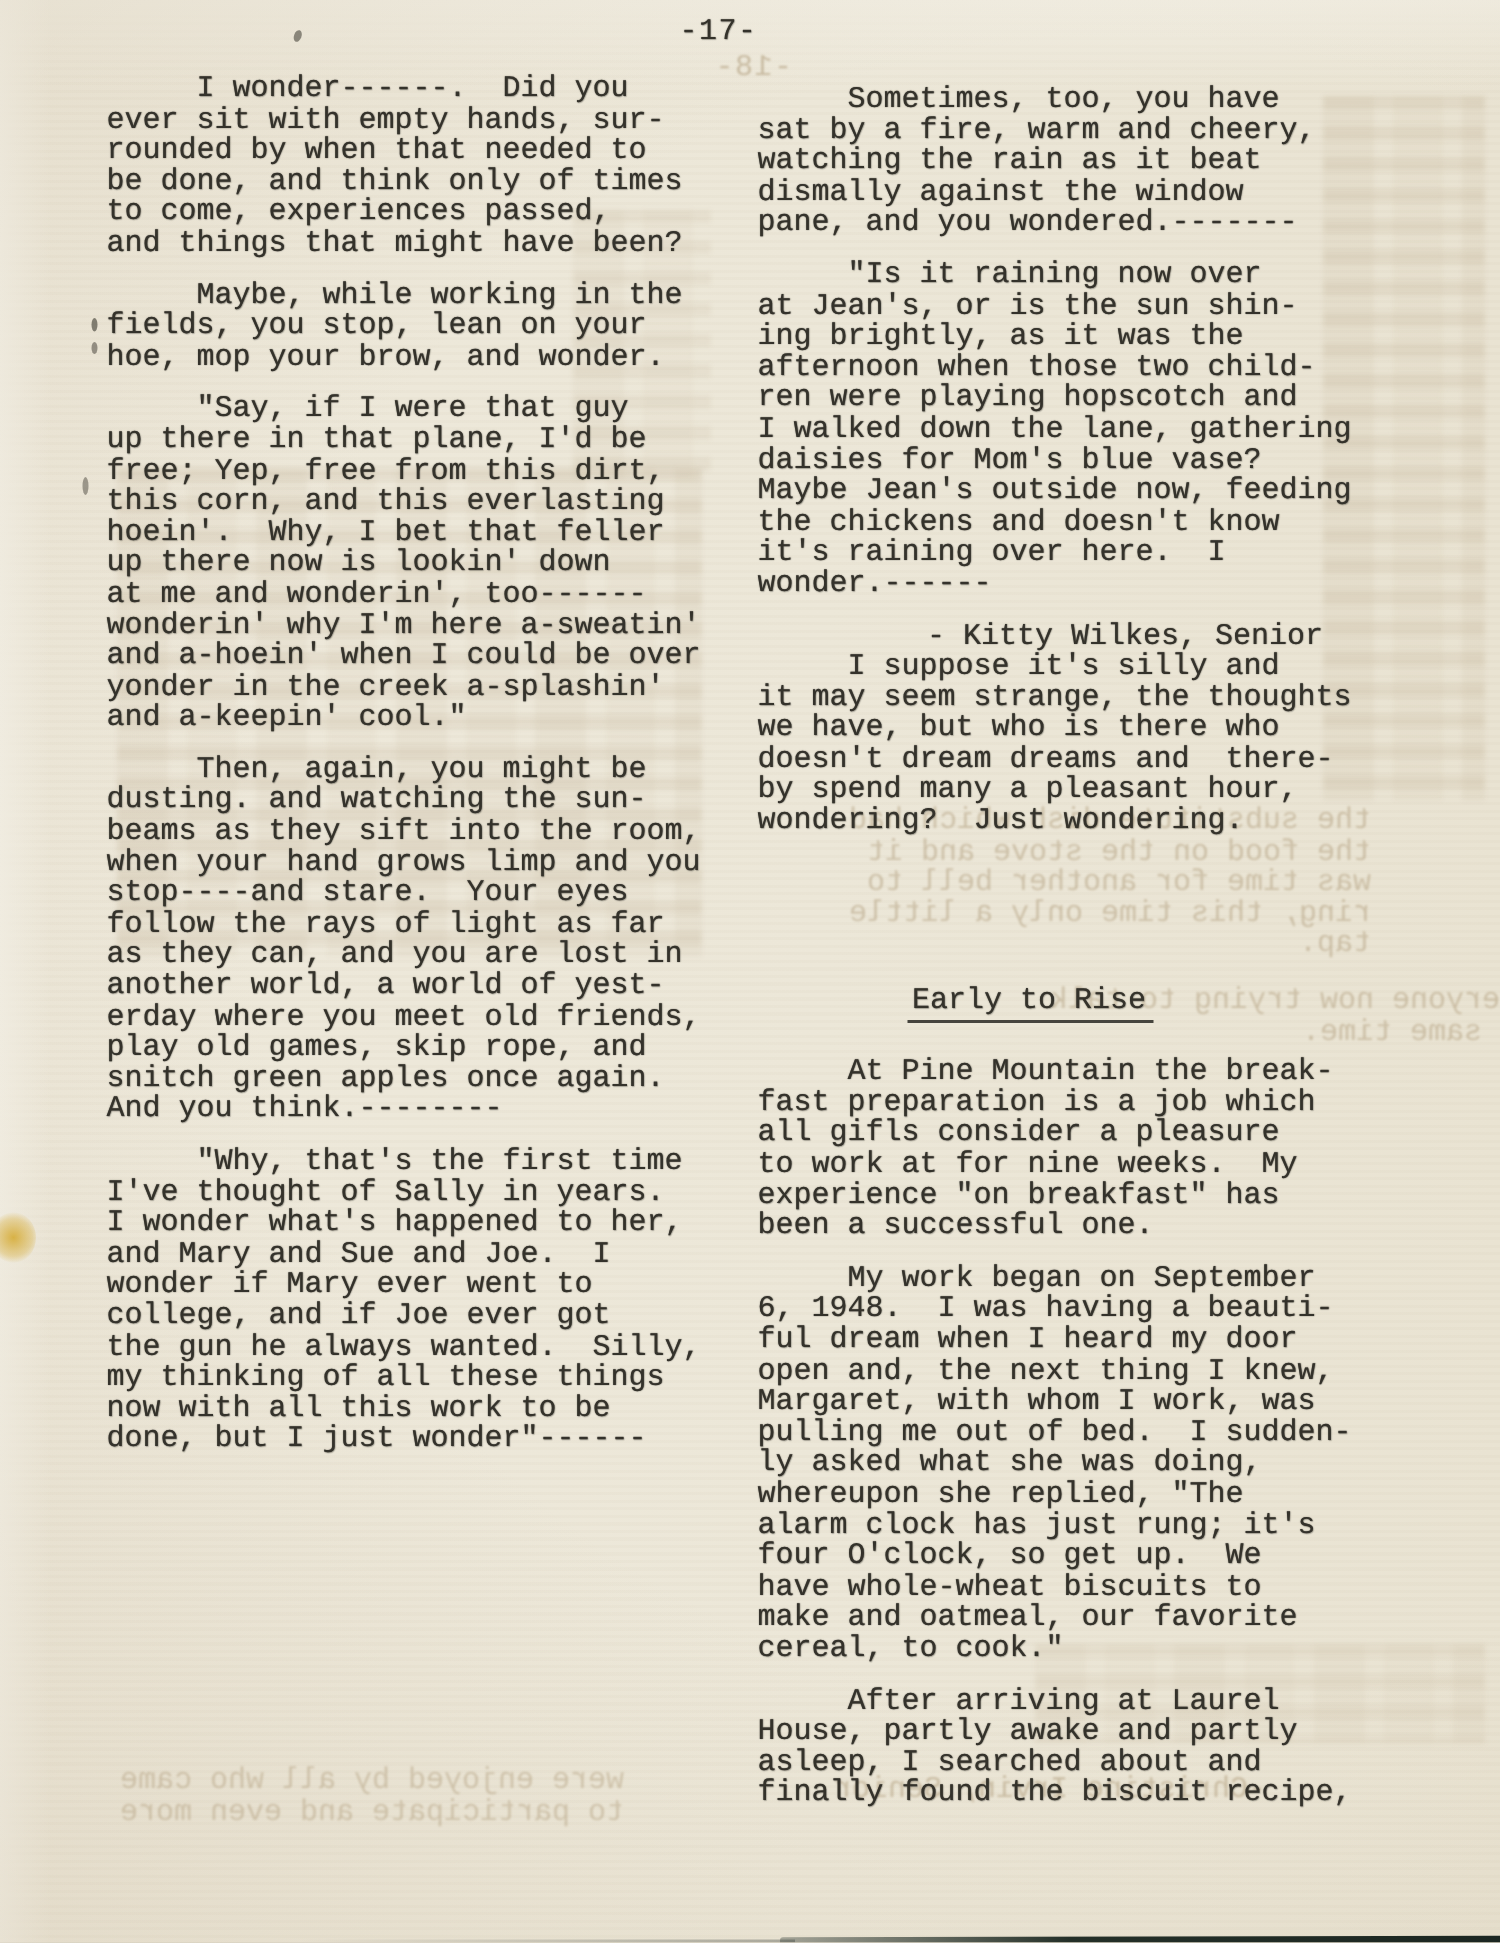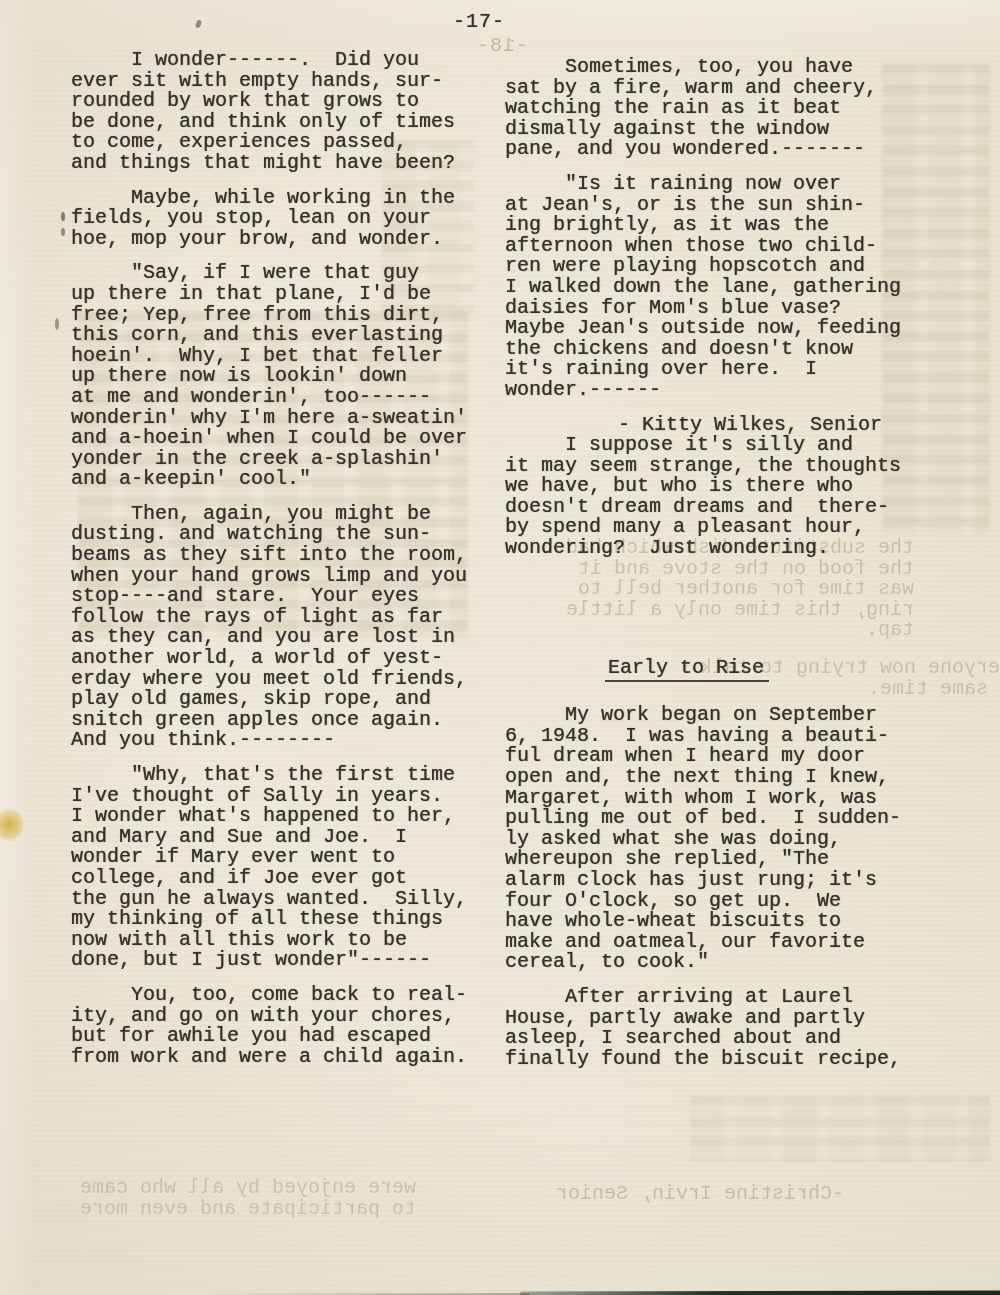--- a/index.html
+++ b/index.html
@@ -90,21 +90,21 @@
 at the same time.</div>
   <div class="ghost gf2">were enjoyed by all who came
 to participate and even more</div>
   <div class="ghost gf3">-Christine Irvin, Senior</div>
 
   <div class="pageno">-17-</div>
 
   <div class="col col-left">
     <p class="t">     I wonder------.  Did you
 ever sit with empty hands, sur-
-rounded by work that grows to
+rounded by when that needed to
 be done, and think only of times
 to come, experiences passed,
 and things that might have been?</p>
     <p class="t">     Maybe, while working in the
 fields, you stop, lean on your
 hoe, mop your brow, and wonder.</p>
     <p class="t">     "Say, if I were that guy
 up there in that plane, I'd be
 free; Yep, free from this dirt,
 this corn, and this everlasting
@@ -130,24 +130,20 @@
     <p class="t">     "Why, that's the first time
 I've thought of Sally in years.
 I wonder what's happened to her,
 and Mary and Sue and Joe.  I
 wonder if Mary ever went to
 college, and if Joe ever got
 the gun he always wanted.  Silly,
 my thinking of all these things
 now with all this work to be
 done, but I just wonder"------</p>
-    <p class="t">     You, too, come back to real-
-ity, and go on with your chores,
-but for awhile you had escaped
-from work and were a child again.</p>
   </div>
 
   <div class="col col-right">
     <p class="t">     Sometimes, too, you have
 sat by a fire, warm and cheery,
 watching the rain as it beat
 dismally against the window
 pane, and you wondered.-------</p>
     <p class="t">     "Is it raining now over
 at Jean's, or is the sun shin-
@@ -161,20 +157,26 @@
 it's raining over here.  I
 wonder.------</p>
     <p class="t byline">- Kitty Wilkes, Senior</p>
     <p class="t">     I suppose it's silly and
 it may seem strange, the thoughts
 we have, but who is there who
 doesn't dream dreams and  there-
 by spend many a pleasant hour,
 wondering?  Just wondering.</p>
     <div class="heading he"><span class="hu">Early to Rise</span></div>
+    <p class="t">     At Pine Mountain the break-
+fast preparation is a job which
+all gifls consider a pleasure
+to work at for nine weeks.  My
+experience "on breakfast" has
+been a successful one.</p>
     <p class="t">     My work began on September
 6, 1948.  I was having a beauti-
 ful dream when I heard my door
 open and, the next thing I knew,
 Margaret, with whom I work, was
 pulling me out of bed.  I sudden-
 ly asked what she was doing,
 whereupon she replied, "The
 alarm clock has just rung; it's
 four O'clock, so get up.  We

